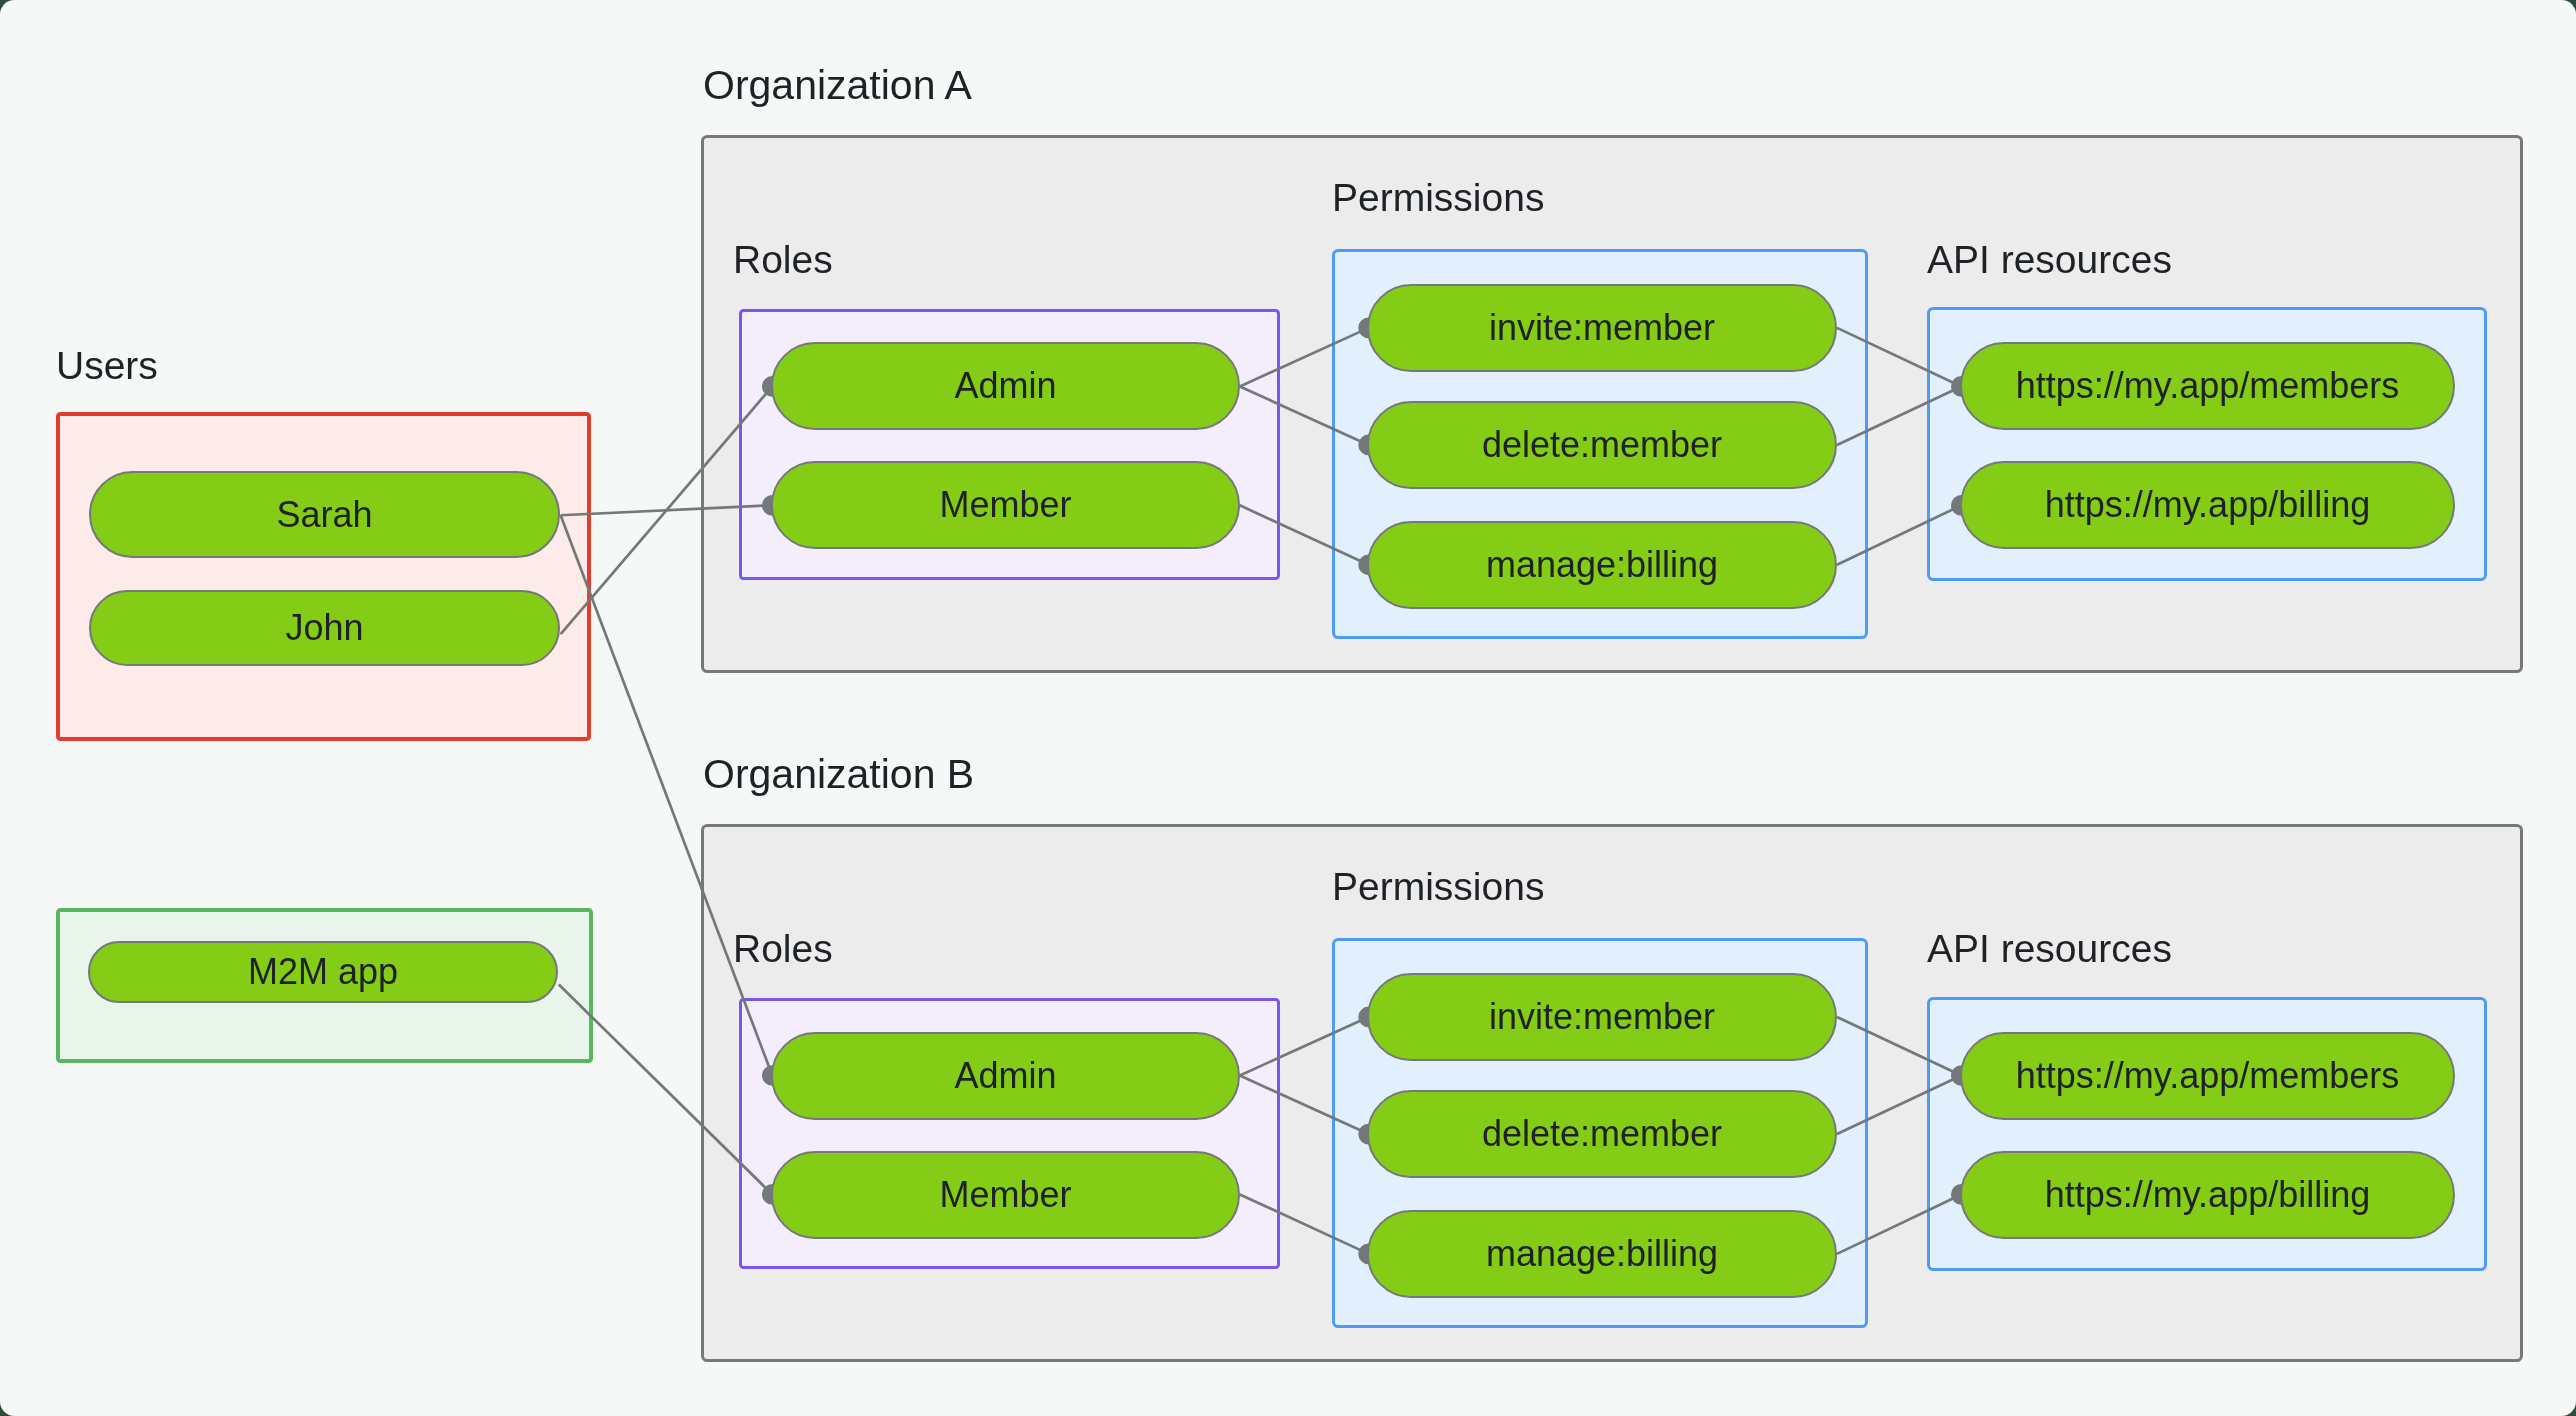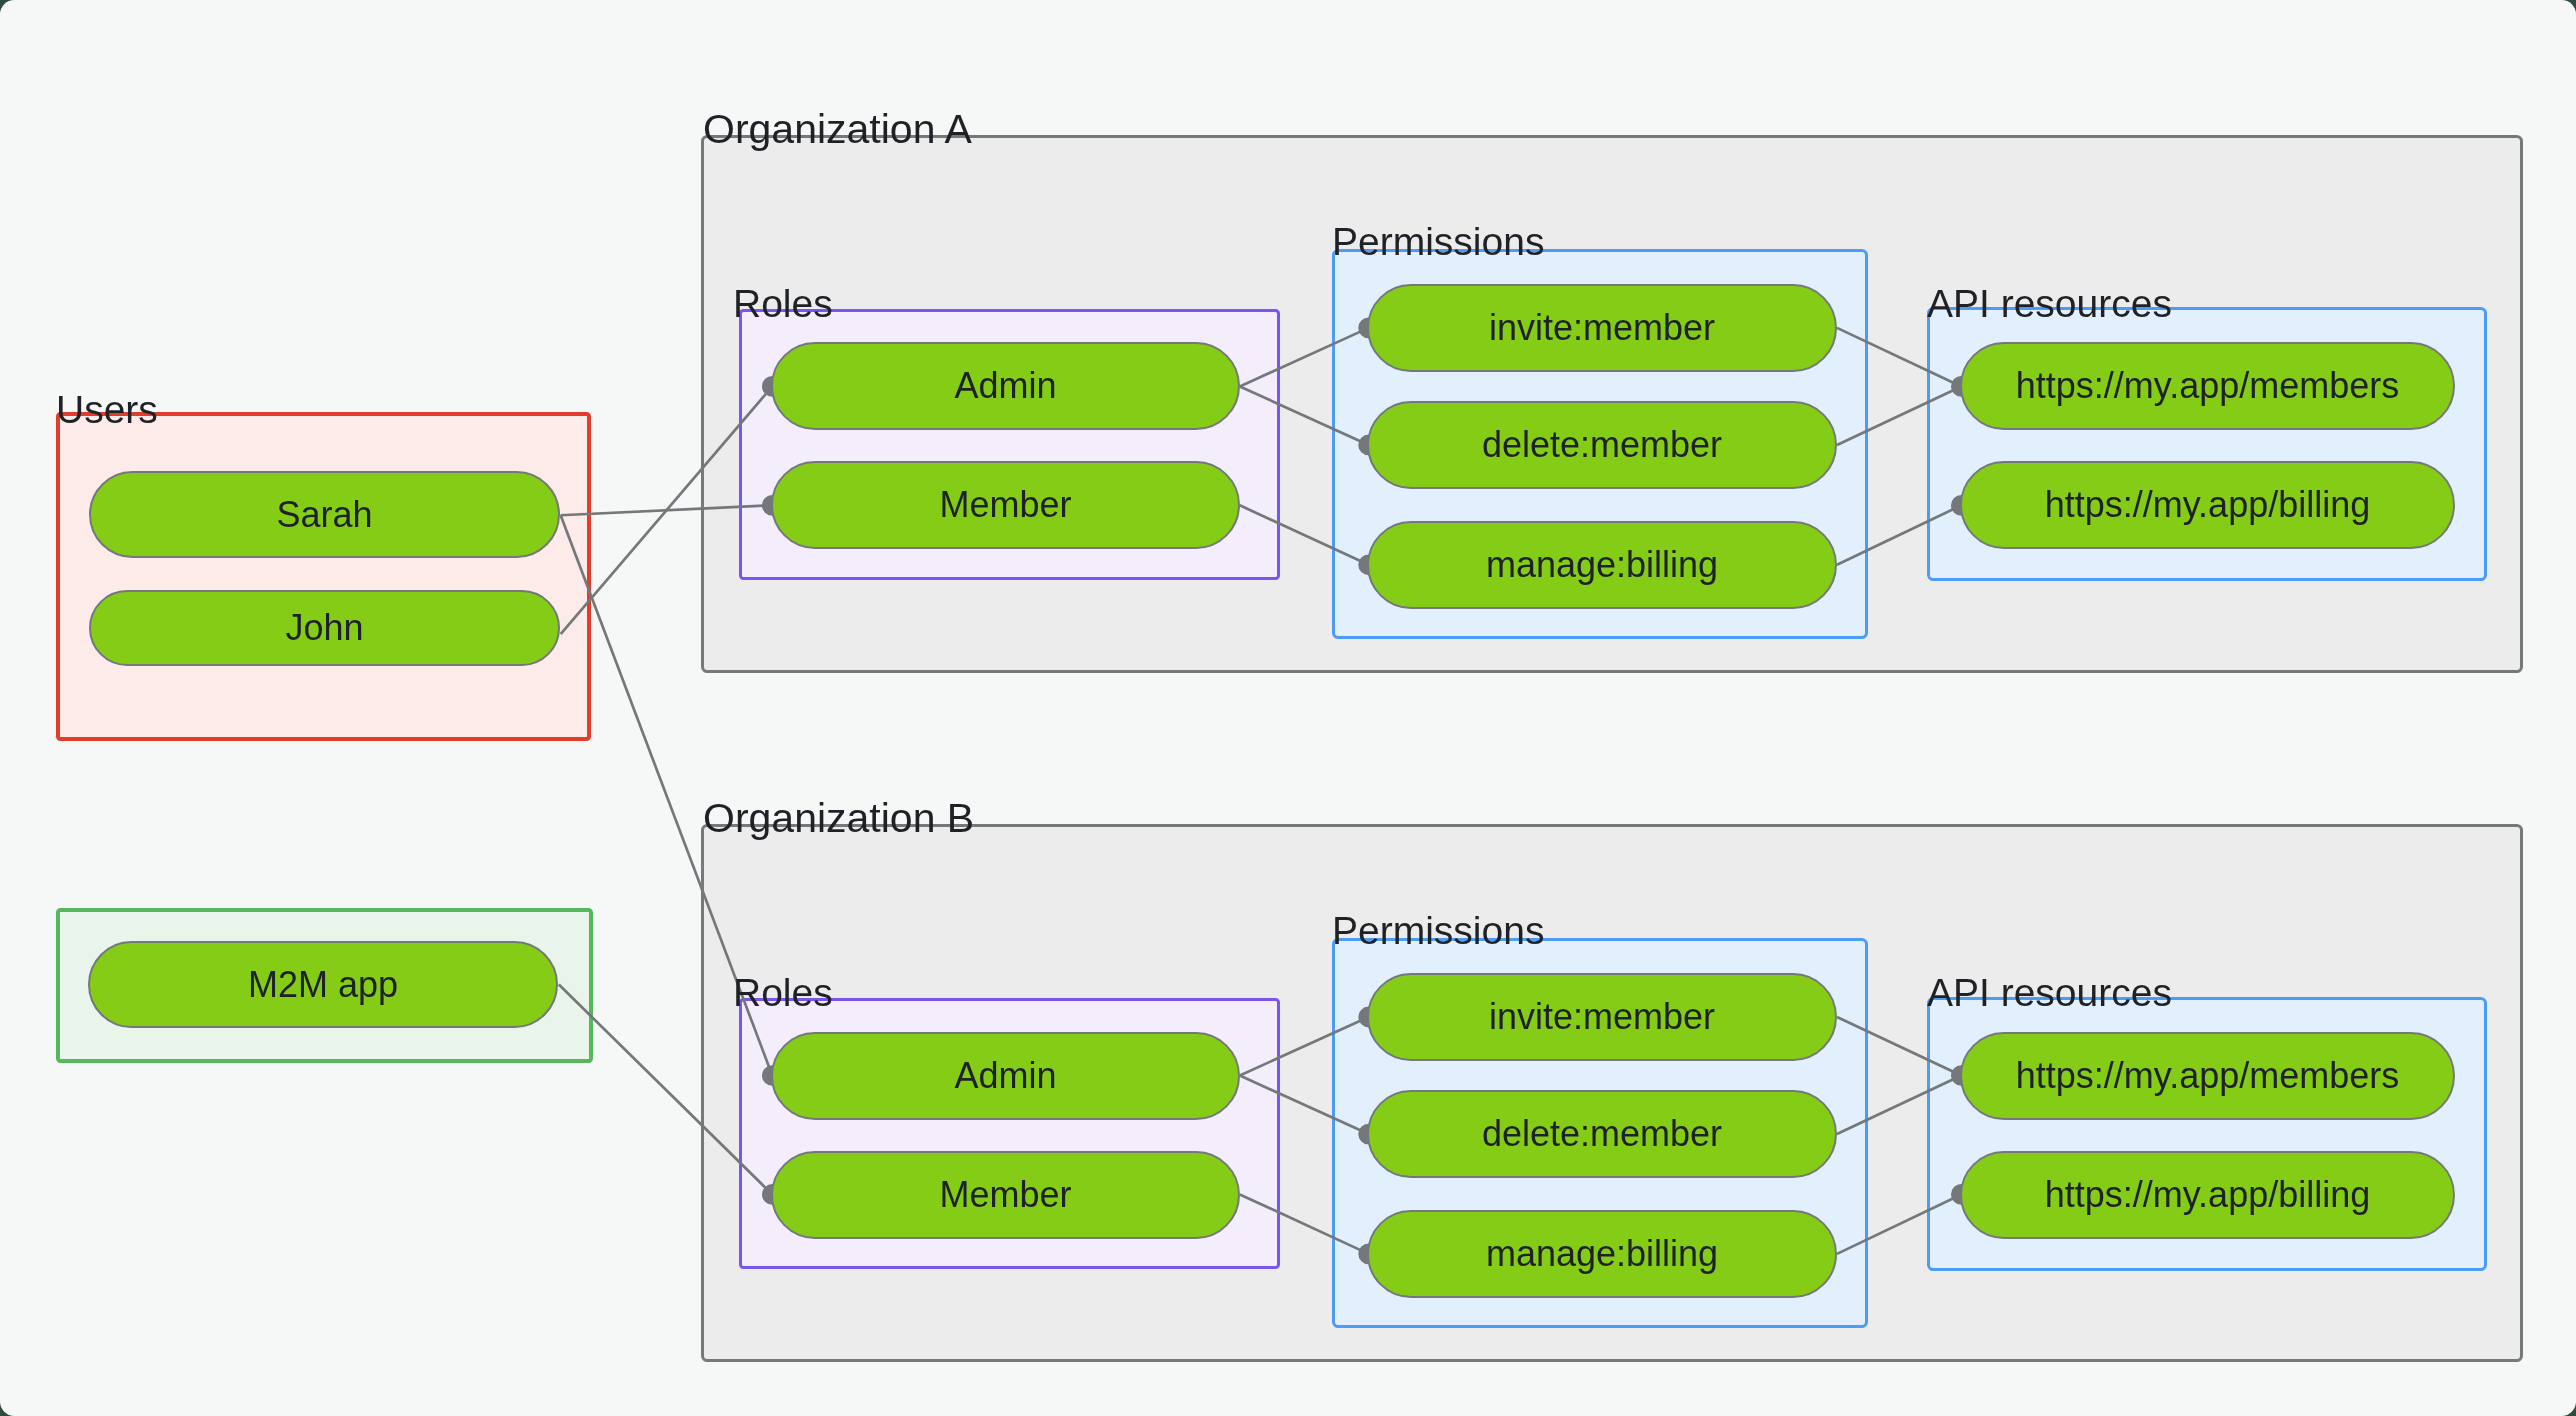--- a/index.html
+++ b/index.html
@@ -21,21 +21,20 @@
     border-radius: 14.4px;
   }
   .abs { position: absolute; box-sizing: border-box; }
 
   .section-title {
     font-size: 39px;
     font-weight: 400;
     color: #1e2226;
     white-space: nowrap;
     line-height: 1.1;
-    margin-top: 44px;
   }
 
   .group-box { border-radius: 4.5px; }
   .users-box   { background: #fcebe9; border: 4.5px solid #e13d2c; }
   .machine-box { background: #e9f5ea; border: 4.5px solid #57b75c; }
   .org-box     { background: #ececed; border: 3.6px solid #76797c; border-radius: 6.3px; }
   .roles-box   { background: #f3edfc; border: 3.6px solid #7a55f0; }
   .blue-box    { background: #e2f0fd; border: 3.6px solid #4c9bf5; border-radius: 6.3px; }
 
   .pill {
@@ -52,21 +51,21 @@
 
   .edges { position: absolute; left: 0; top: 0; pointer-events: none; }
 
   
   .users-label   { left: 56px;  top: 345px; }
   .users-box     { left: 56px;  top: 412px; width: 535px; height: 329px; }
   .pill-sarah    { left: 89px;  top: 471px; width: 471px; height: 87px; }
   .pill-john     { left: 89px;  top: 590px; width: 471px; height: 76px; }
   .machine-label { left: 56px;  top: 836px; }
   .machine-box   { left: 56px;  top: 908px; width: 537px; height: 155px; }
-  .pill-m2m      { left: 88px;  top: 941px; width: 470px; height: 87px; }
+  .pill-m2m      { left: 88px;  top: 941px; width: 470px; height: 62px; }
 
   
   .orgA-label   { left: 703px;  top: 63px;  font-size: 41px; }
   .orgA-box     { left: 701px;  top: 135px; width: 1822px; height: 538px; }
   .rolesA-label { left: 733px;  top: 239px; }
   .rolesA-box   { left: 739px;  top: 309px; width: 541px; height: 271px; }
   .pill-adminA  { left: 771px;  top: 342px; width: 469px; height: 88px; }
   .pill-memberA { left: 771px;  top: 461px; width: 469px; height: 88px; }
   .permsA-label { left: 1332px; top: 177px; }
   .permsA-box   { left: 1332px; top: 249px; width: 536px; height: 390px; }

